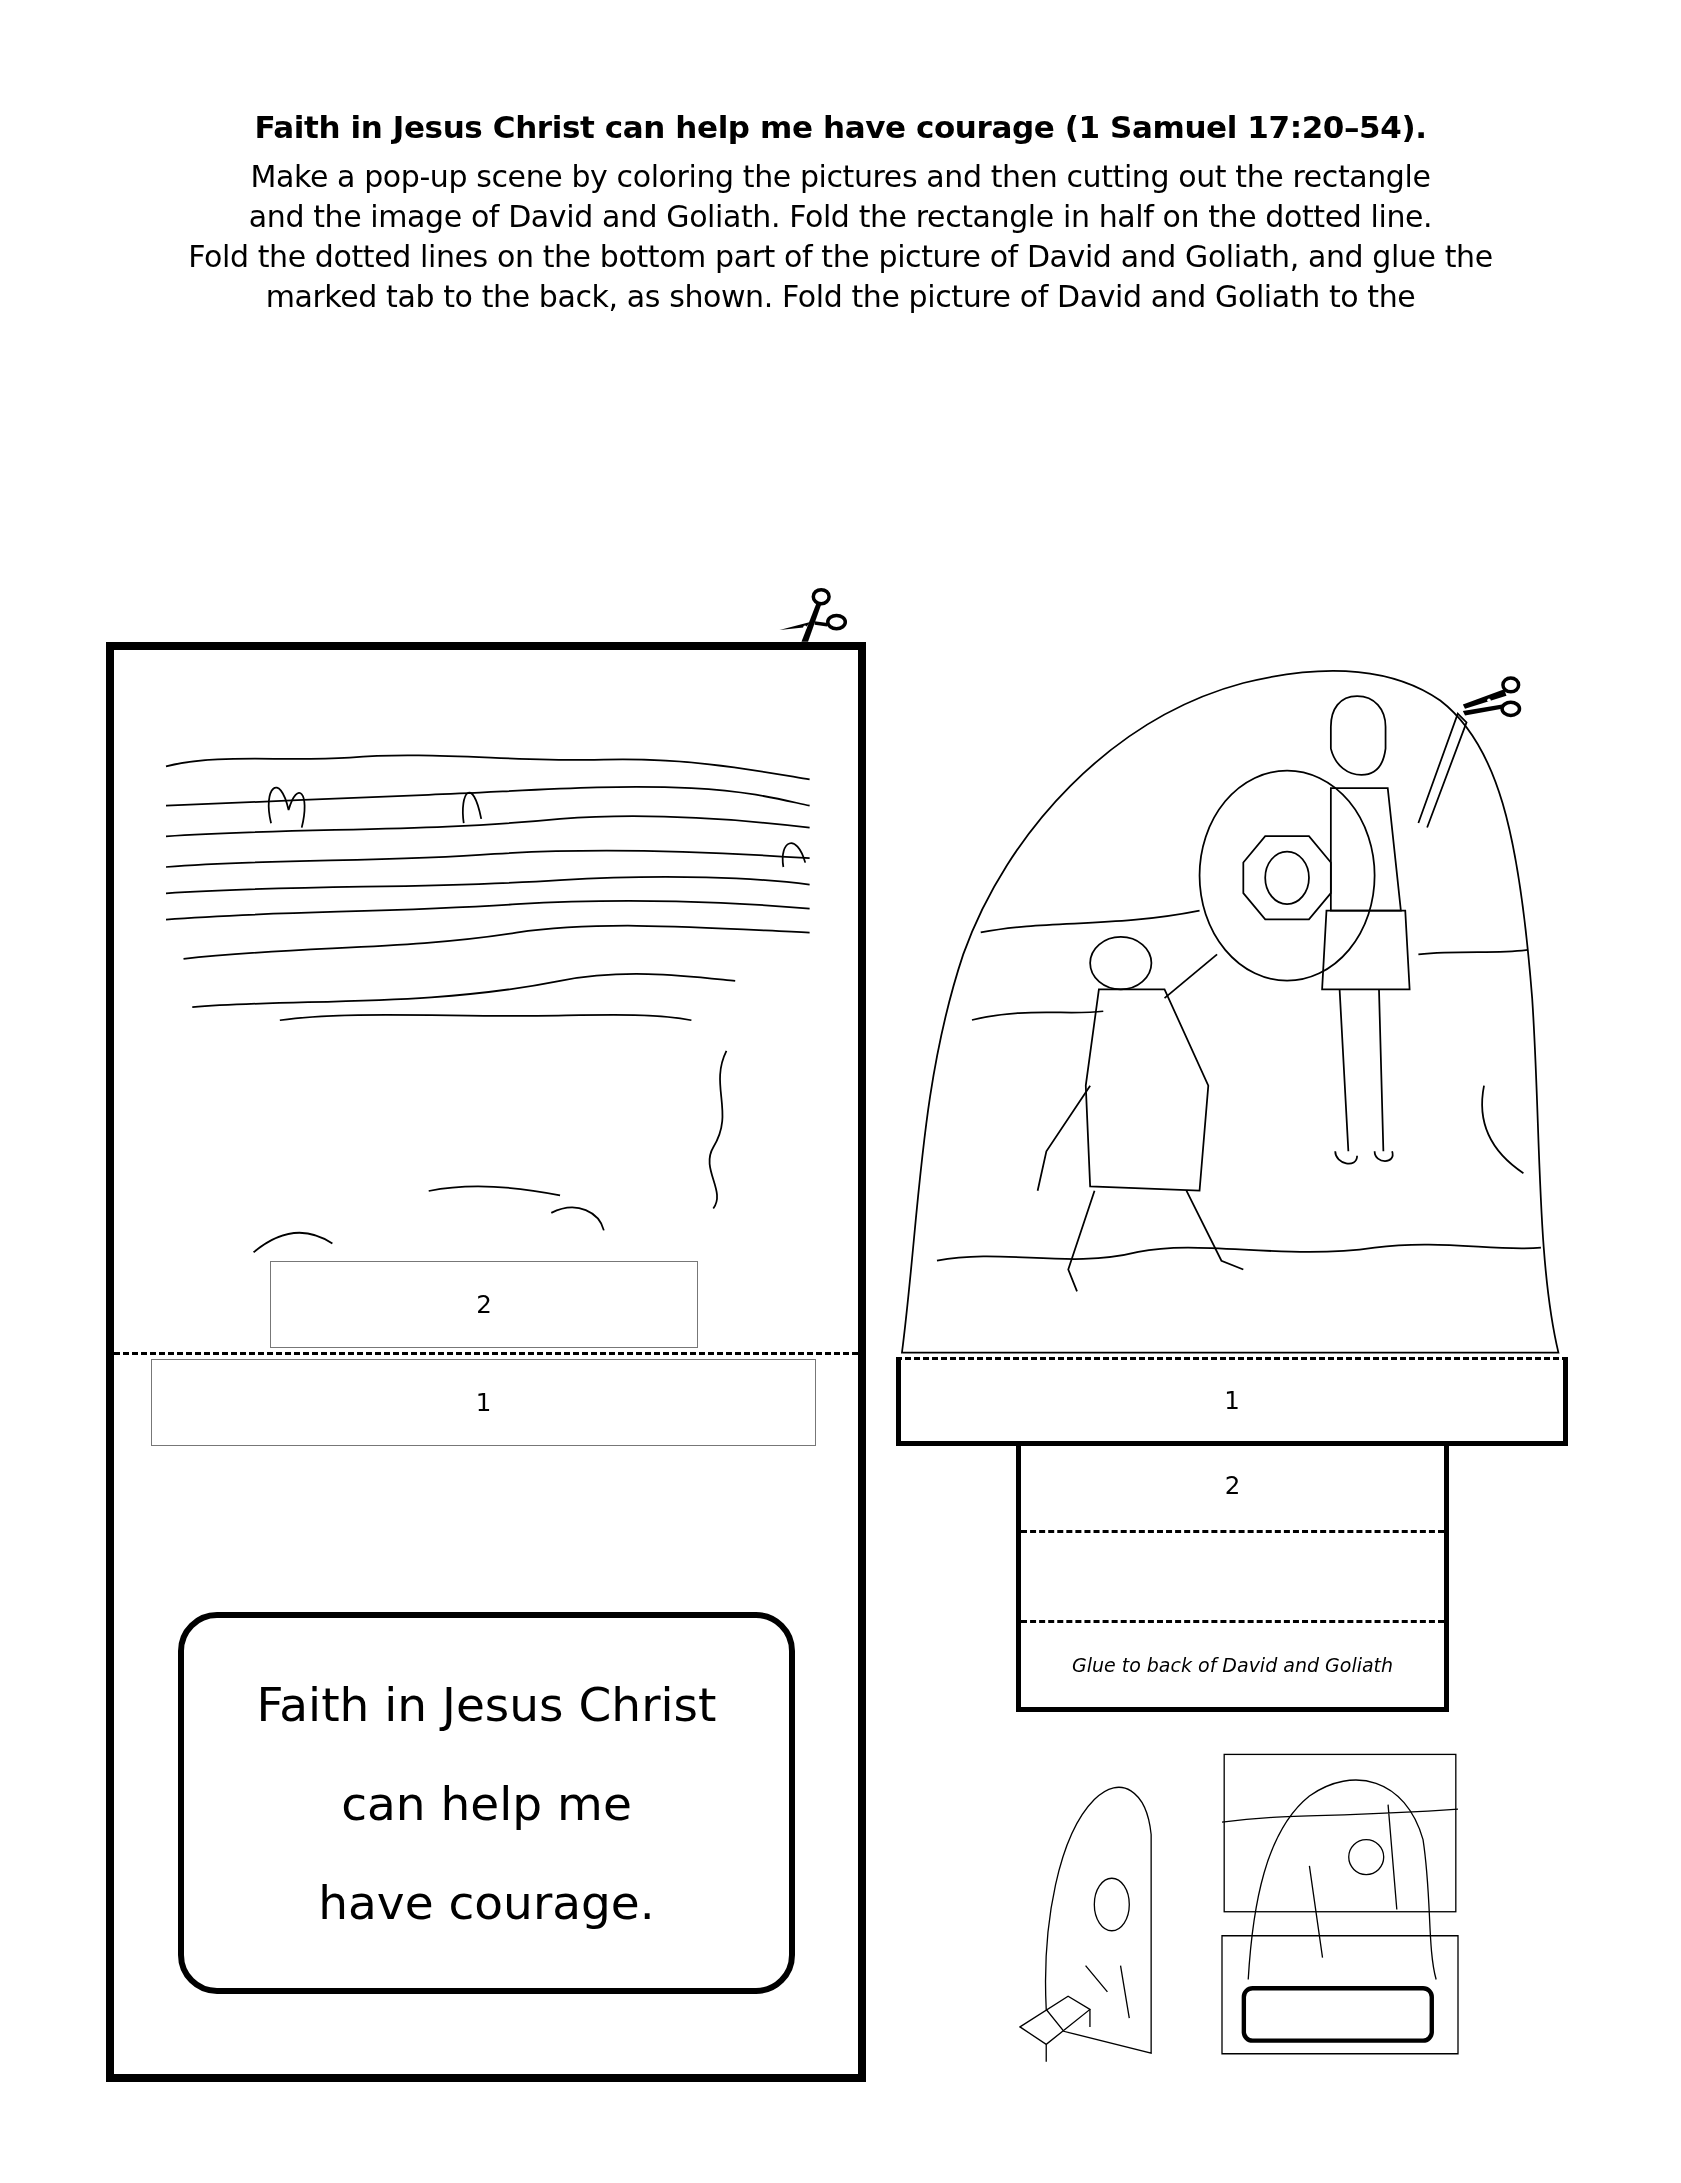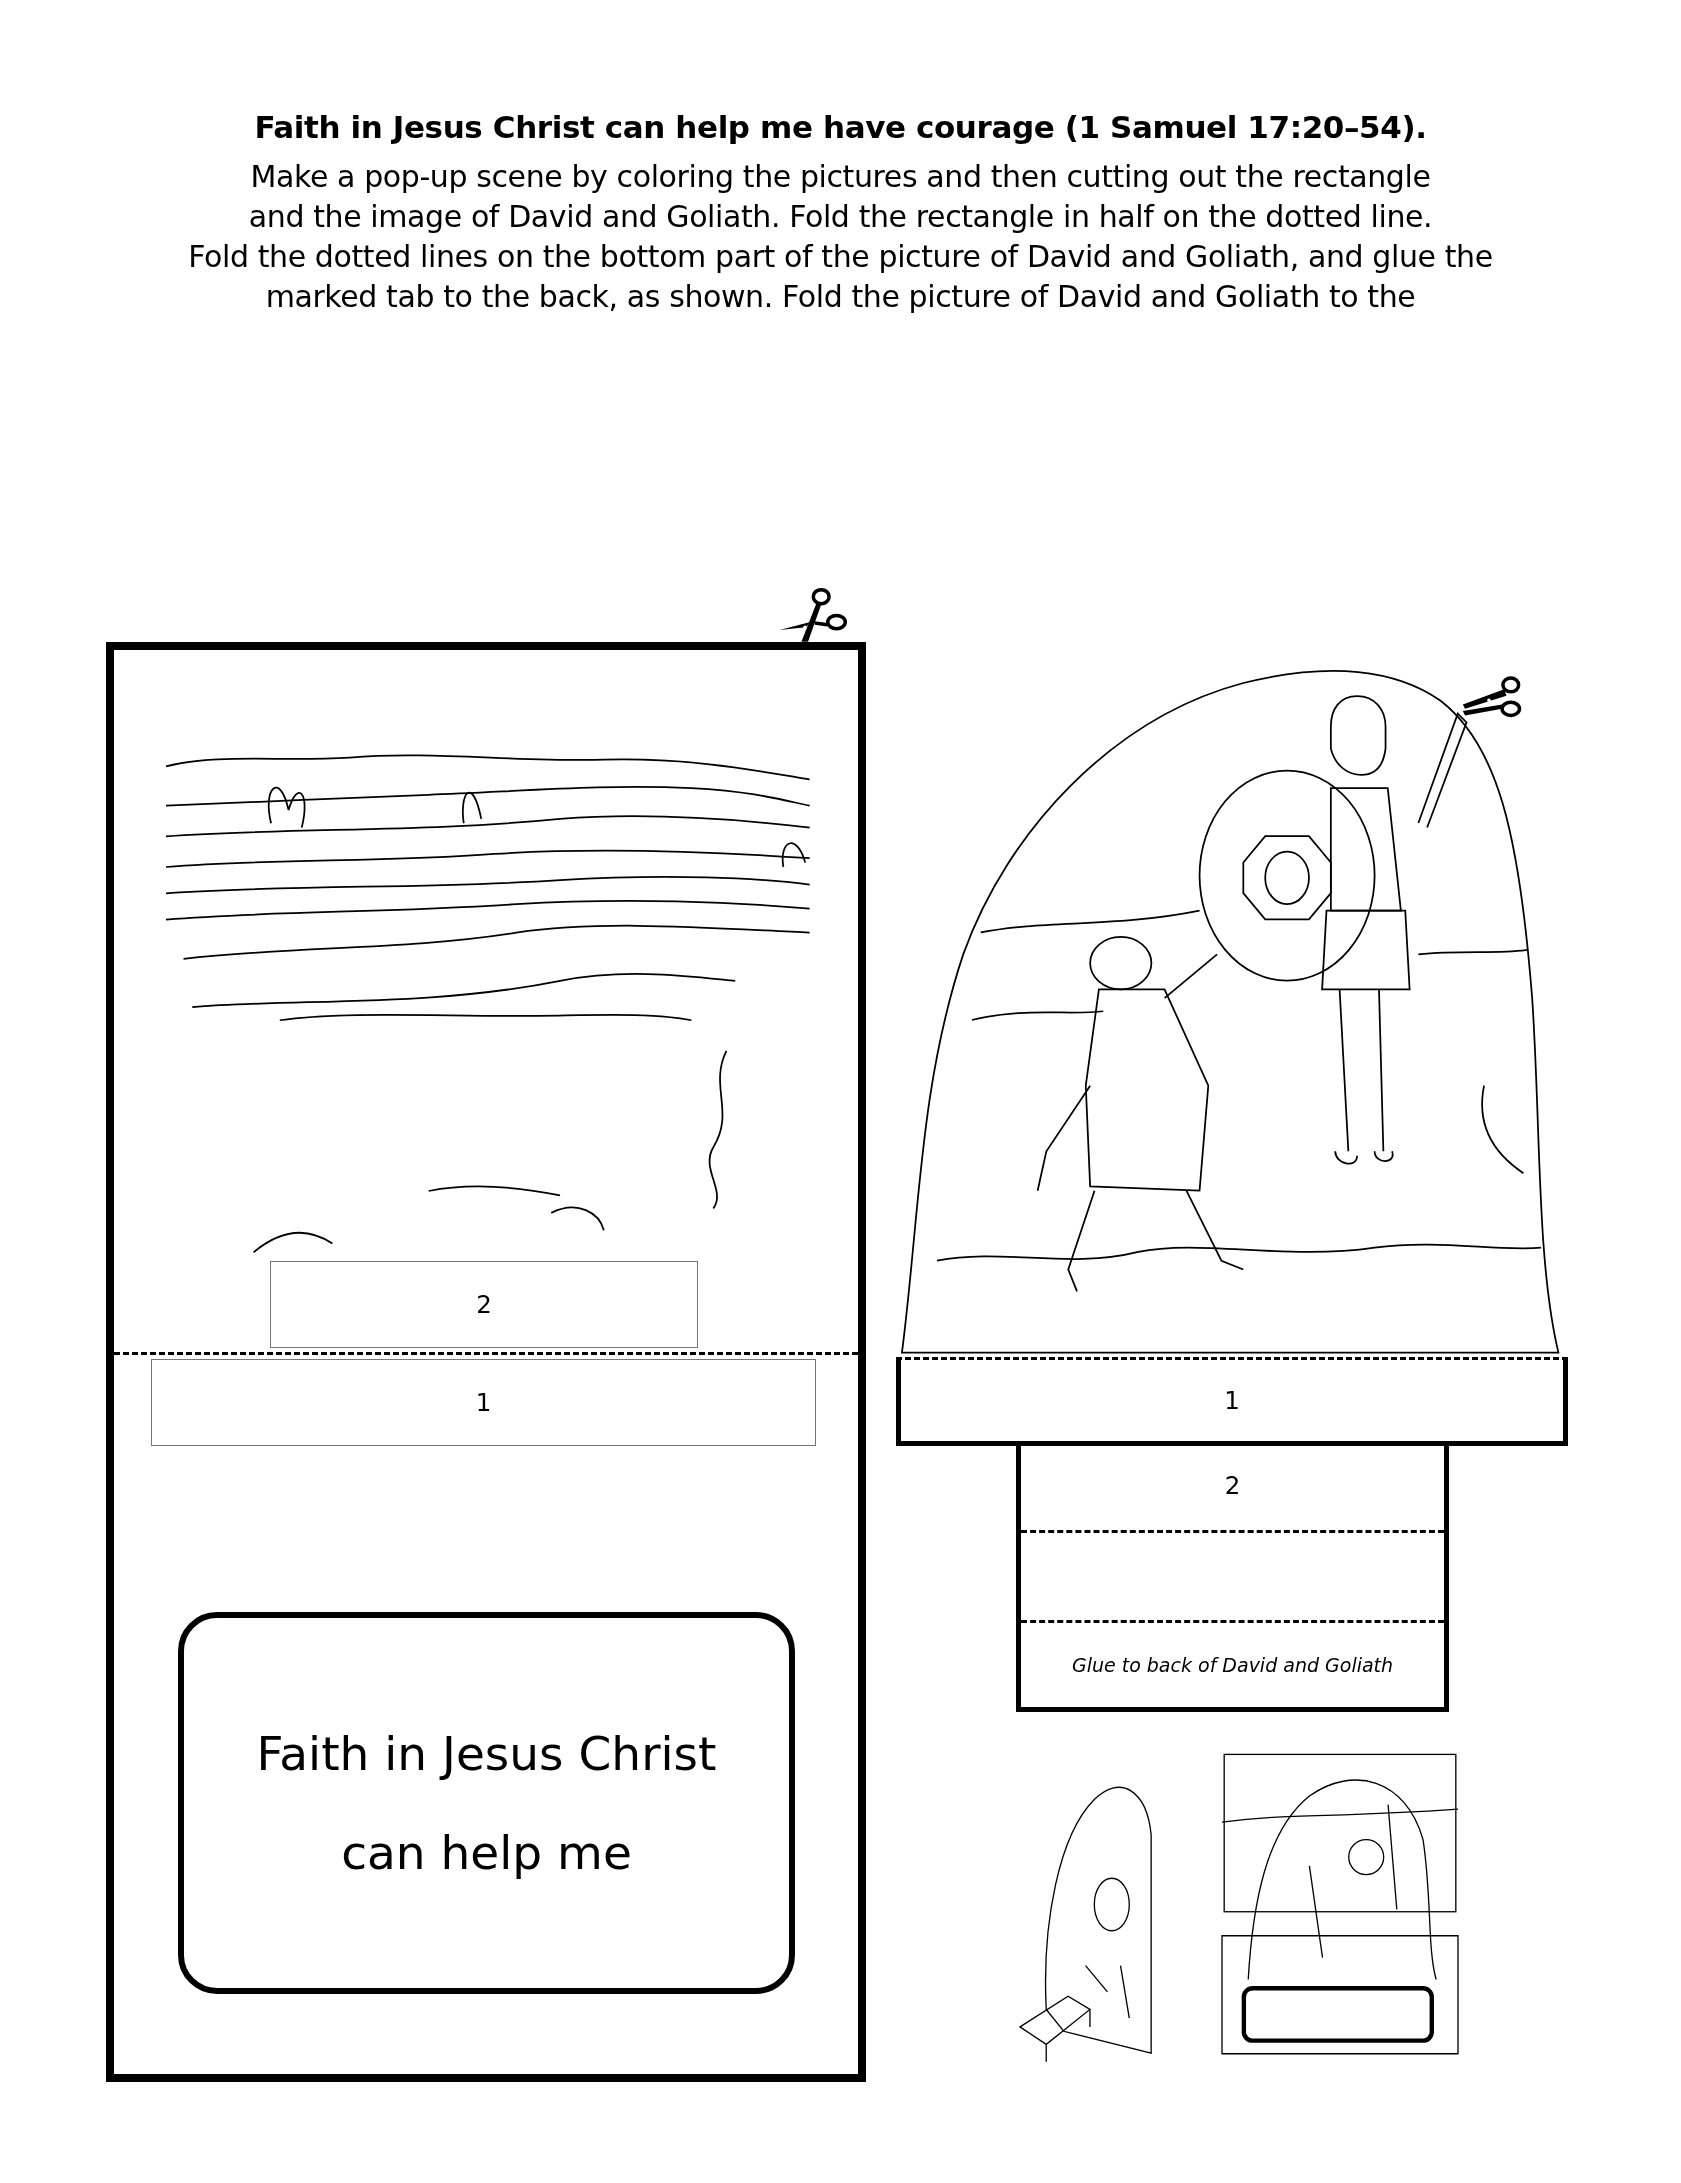--- a/index.html
+++ b/index.html
@@ -75,20 +75,21 @@
 
 <div class="abs fold-line" style="left:114px; top:1352px; width:744px;"></div>
 
 <div class="abs box" style="left:151px; top:1359px; width:663px; height:85px;">
   <span>1</span>
 </div>
 
 <div class="abs statement">
   <div>Faith in Jesus Christ</div>
   <div>can help me</div>
+  <div>have courage.</div>
 </div>
 
 <svg style="left:893px; top:648px;" width="670" height="709" viewBox="0 0 1530 1620" fill="none" stroke="#000" stroke-width="4">
   <path d="M20 1610 C60 1300 60 1000 160 700 C260 420 500 160 800 80 C1000 30 1150 50 1250 120 C1380 220 1430 420 1460 800 C1480 1100 1470 1400 1520 1610 Z"></path>
 
   <path d="M1060 110 C1020 110 1000 140 1000 180 L1000 230 C1010 270 1040 290 1070 290 C1100 290 1120 270 1125 230 L1125 180 C1125 140 1100 110 1060 110 Z"></path>
   <path d="M1000 320 L1130 320 L1160 600 L1000 600 Z"></path>
   <path d="M990 600 L1170 600 L1180 780 L980 780 Z"></path>
   <path d="M1020 780 L1040 1150 M1110 780 L1120 1150"></path>
   <path d="M1010 1150 C1010 1180 1060 1190 1060 1160 M1100 1150 C1100 1180 1150 1180 1140 1150"></path>

